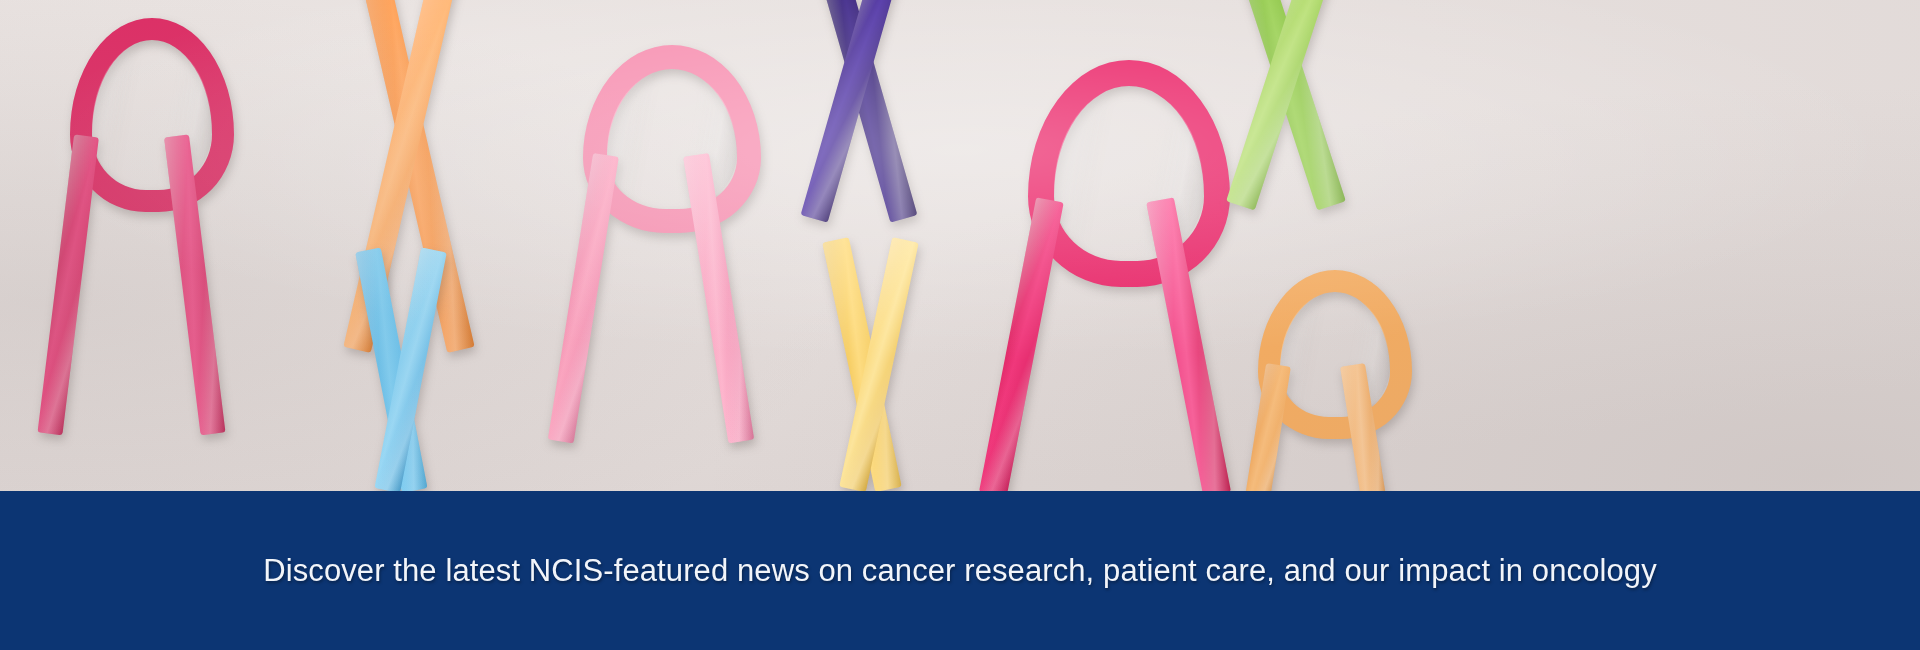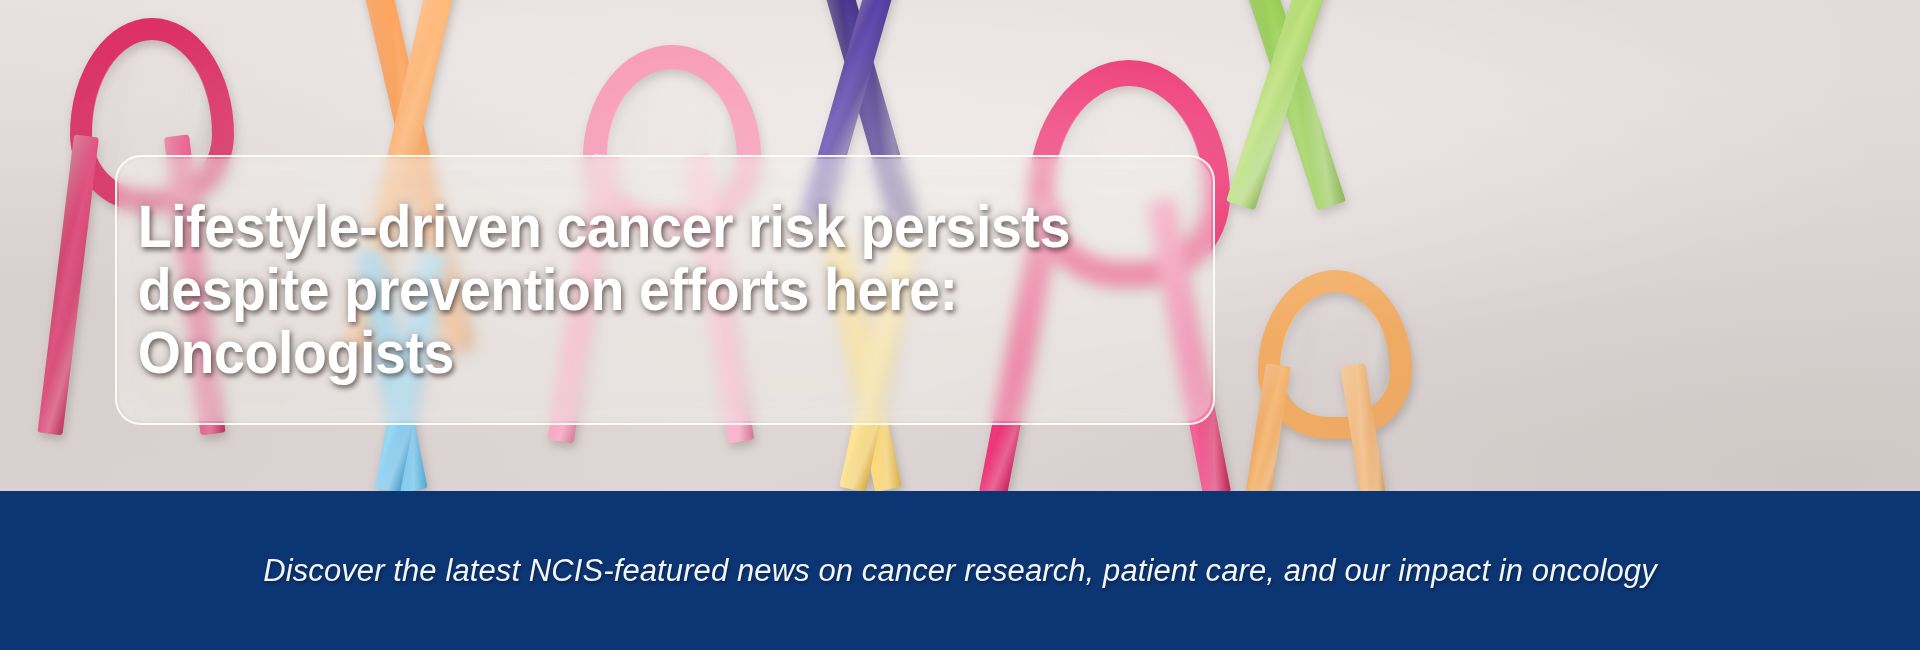--- a/index.html
+++ b/index.html
@@ -81,21 +81,20 @@
   }
 
   
   .tagline-bar{
     position:absolute;left:0;top:491px;width:1920px;height:159px;
     background:#0c3573;
     display:flex;align-items:center;justify-content:center;
   }
   .tagline{
     color:#f2f5fa;
-    font-style:italic;
     font-size:31px;
     line-height:38px;
     letter-spacing:.1px;
     text-align:center;
     text-shadow:1px 2px 3px rgba(0,0,0,.35);
     padding:0 40px;
   }
 </style>
 </head>
 <body>
@@ -232,24 +231,18 @@
       </div>
       <div class="band" style="left:90px;top:95px;width:25px;height:145px;
            background:linear-gradient(95deg,#fcb468,#ffcc96 45%,#ef9b45);
            transform:rotate(-9deg);">
         <div class="sheen"></div>
       </div>
     </div>
 
   </div>
 
-  <div class="title-frame">
-    <div class="title-blurlayer"></div>
-    <h1 class="headline">Lifestyle-driven cancer risk persists
-despite prevention efforts here:
-Oncologists</h1>
-  </div>
 
   <div class="tagline-bar">
     <div class="tagline">Discover the latest NCIS-featured news on cancer research, patient care, and our impact in oncology</div>
   </div>
 
 </div>
 
 </body></html>

